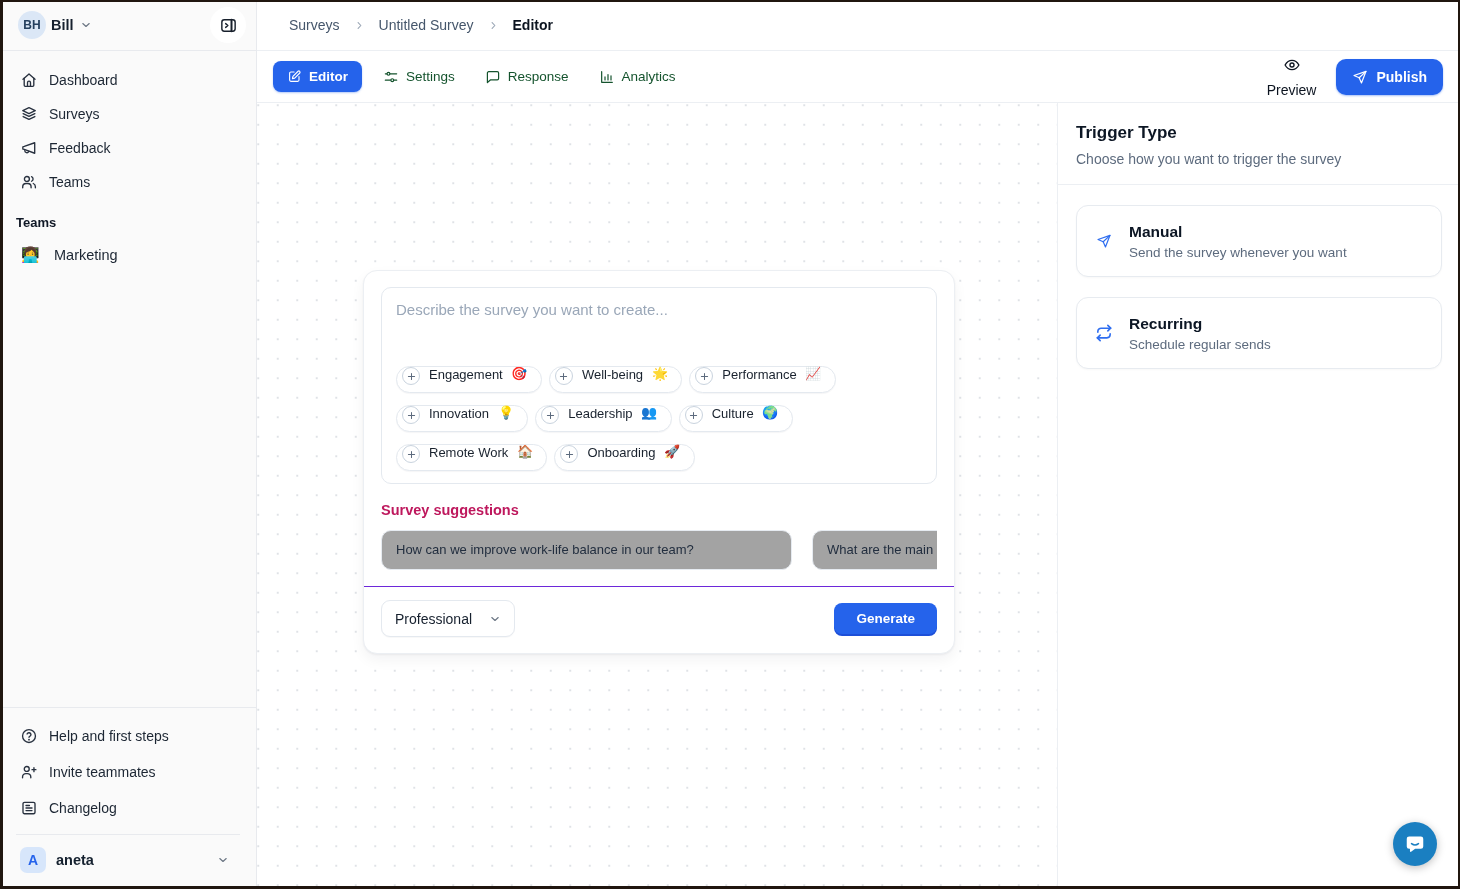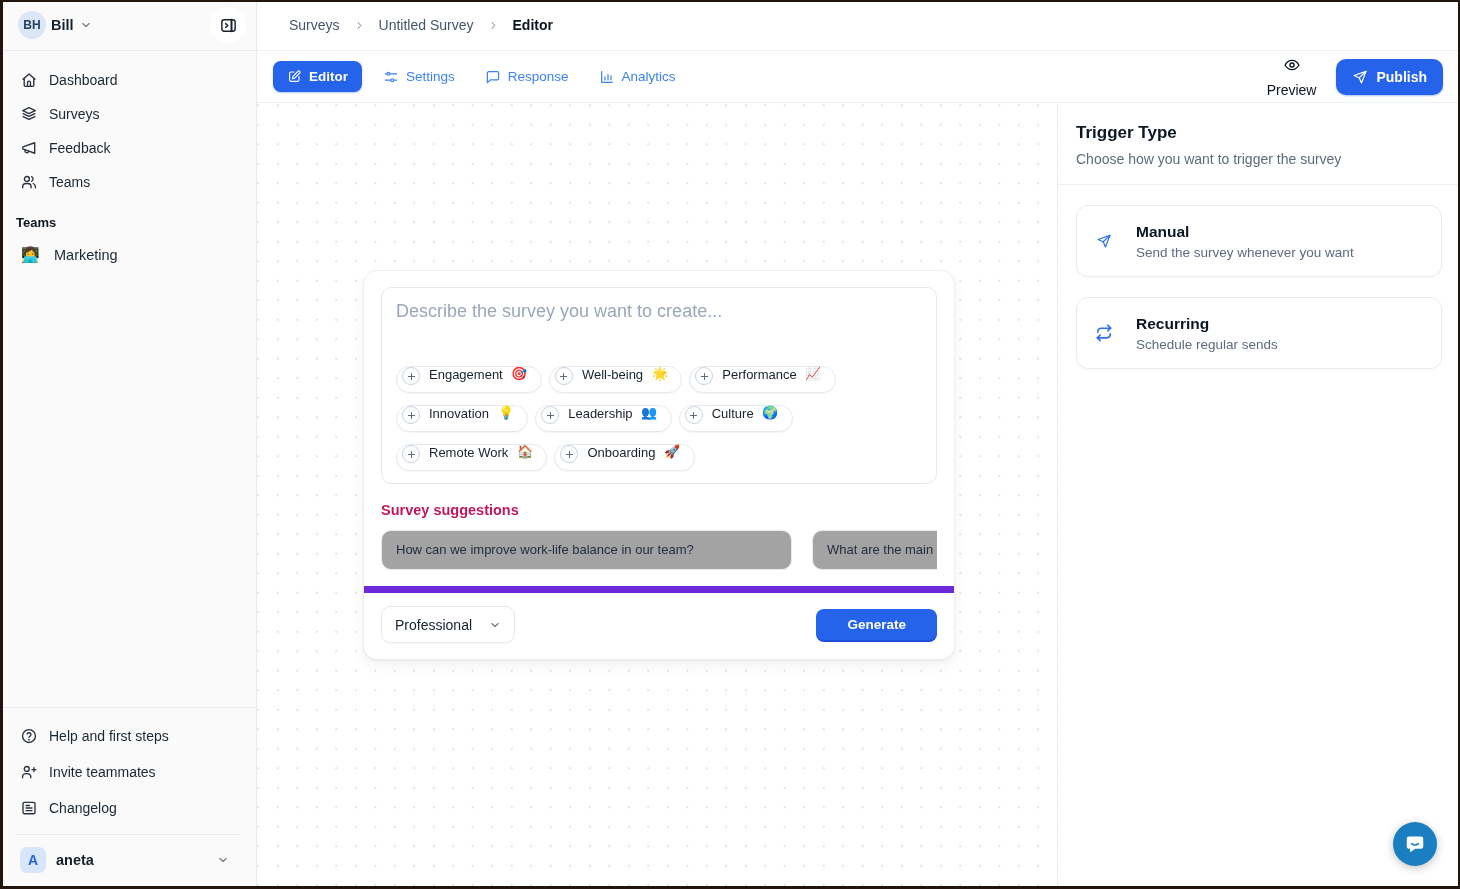--- a/index.html
+++ b/index.html
@@ -41,55 +41,55 @@
   
   .main { flex:1; display:flex; flex-direction:column; min-width:0; background:#fff; }
   .crumbbar { height:51px; flex:0 0 51px; display:flex; align-items:center; padding:0 24px 0 32px; border-bottom:1px solid #eceff3; }
   .breadcrumb { display:flex; align-items:center; gap:13px; font-size:14px; }
   .crumb { color:#45566b; cursor:pointer; }
   .crumb.current { color:#0c1420; font-weight:600; cursor:default; }
   .crumb-sep { color:#9aa6b5; }
 
   .toolbar { height:52px; flex:0 0 52px; display:flex; align-items:center; padding:0 17px 0 16px; border-bottom:1px solid #eceff3; }
   .tabs { display:flex; align-items:center; gap:12px; }
-  .tab { display:flex; align-items:center; gap:7px; color:#3b82f6; font-size:13.5px; font-weight:500; padding:7px 9px; border-radius:8px; background:transparent; border:none; cursor:pointer; font-family:inherit; }
+  .tab { display:flex; align-items:center; gap:7px; color:#14532d; font-size:13.5px; font-weight:500; padding:7px 9px; border-radius:8px; background:transparent; border:none; cursor:pointer; font-family:inherit; }
   .tab.active { background:#2563eb; color:#fff; font-weight:600; padding:8px 14px; box-shadow:0 1px 2px rgba(37,99,235,.35); }
   .toolbar-right { margin-left:auto; display:flex; align-items:center; gap:20px; }
   .preview-btn { display:flex; align-items:center; gap:8px; font-size:14px; font-weight:500; color:#0c1420; background:none; border:none; cursor:pointer; font-family:inherit;flex-direction:column; }
   .publish-btn { display:flex; align-items:center; gap:8px; height:36px; padding:0 16px; background:#2563eb; color:#fff; font-size:14px; font-weight:600; border:none; border-radius:10px; cursor:pointer; font-family:inherit; box-shadow:0 1px 2px rgba(37,99,235,.4); }
 
   .workarea { flex:1; display:flex; min-height:0; }
   .canvas { flex:1; position:relative; background-color:#fff;
     background-image:radial-gradient(#dfe2e6 1.1px, transparent 1.25px);
     background-size:19.5px 19.5px; background-position:11px 12px; }
 
   
   .card { position:absolute; left:106px; top:167px; width:592px; background:#fff; border:1px solid #eceff3; border-radius:14px; box-shadow:0 1px 2px rgba(15,23,42,.05), 0 6px 14px rgba(15,23,42,.05); }
   .card-body { padding:16px 17px 0; }
   .prompt-box { border:1px solid #e4e9ef; border-radius:10px; min-height:197px; padding:13px 14px 12px; display:flex; flex-direction:column; justify-content:space-between; }
-  .prompt-input { border:none; outline:none; resize:none; width:100%; height:62px; font-family:inherit; font-size:18px; color:#0f172a; background:transparent; }
+  .prompt-input { border:none; outline:none; resize:none; width:100%; height:62px; font-family:inherit; font-size:15px; color:#0f172a; background:transparent; }
   .prompt-input::placeholder { color:#9aa7b8; }
   .topics { display:flex; flex-wrap:wrap; gap:12px 7px; }
   .topic-chip { display:inline-flex; align-items:flex-start; gap:9px; height:27px; padding:0 13px 0 5px; border:1px solid #e4e9ef; border-radius:999px; background:#fff; font-size:13px; font-weight:500; color:#19222e; cursor:pointer; box-shadow:0 1px 1px rgba(15,23,42,.04); font-family:inherit; }
   .chip-plus { width:18px; height:18px; flex:0 0 18px; border:1px solid #c9d3de; border-radius:50%; display:flex; align-items:center; justify-content:center; color:#5d6b7e; }
   .chip-emoji { font-size:13px; line-height:1; }
   .sugg-label { font-size:14.5px; font-weight:600; color:#be185d; margin:18px 0 12px; }
   .sugg-row { display:flex; gap:20px; overflow:hidden; }
   .sugg-item { flex:0 0 411px; height:40px; border:1px solid #e6ebf1; border-radius:10px; padding:11px 14px; font-size:13px; color:#222e3f; background:#a3a3a3; cursor:pointer; white-space:nowrap; overflow:hidden; }
-  .card-footer { margin-top:16px; border-top:7px solid #6d28d9; padding:13px 17px 16px; display:flex; align-items:center; justify-content:space-between; }
+  .card-footer { margin-top:16px; border-top:1px solid #6d28d9; padding:13px 17px 16px; display:flex; align-items:center; justify-content:space-between; }
   .tone-select { display:flex; align-items:center; gap:16px; height:37px; padding:0 12px 0 13px; border:1px solid #e4e9ef; border-radius:9px; background:#fff; font-size:14px; font-weight:500; color:#16202e; cursor:pointer; font-family:inherit; box-shadow:0 1px 1px rgba(15,23,42,.03); }
-  .generate-btn { height:31px; padding:0 31px; background:#2563eb; color:#fff; border:none; border-radius:8px; font-size:13.5px; font-weight:600; cursor:pointer; font-family:inherit; box-shadow:0 2px 0 #1d4fd8; }
+  .generate-btn { height:31px; padding:0 22px; background:#2563eb; color:#fff; border:none; border-radius:8px; font-size:13.5px; font-weight:600; cursor:pointer; font-family:inherit; box-shadow:0 2px 0 #1d4fd8; }
 
   
   .trigger-panel { width:403px; flex:0 0 403px; border-left:1px solid #eceff3; background:#fff; display:flex; flex-direction:column; }
   .tp-header { padding:20px 18px 17px; border-bottom:1px solid #eceff3; }
   .tp-title { font-size:17px; font-weight:700; color:#0c1624; margin-bottom:8px; }
   .tp-sub { font-size:14px; color:#5d6b7e; }
   .tp-options { padding:20px 18px; display:flex; flex-direction:column; gap:20px; }
-  .tp-card { border:1px solid #e7ebf0; border-radius:12px; height:72px; padding:0 16px; display:flex; align-items:center; gap:22px; background:#fff; cursor:pointer; box-shadow:0 1px 2px rgba(15,23,42,.03); }
+  .tp-card { border:1px solid #e7ebf0; border-radius:12px; height:72px; padding:0 16px; display:flex; align-items:center; gap:15px; background:#fff; cursor:pointer; box-shadow:0 1px 2px rgba(15,23,42,.03); }
   .tp-icon { color:#2f6ef0; flex:0 0 21px; }
   .tp-card-title { font-size:15.5px; font-weight:700; color:#0c1624; margin-bottom:4px; }
   .tp-card-desc { font-size:13.5px; color:#5d6b7e; }
 
   
   .chat-launcher { position:fixed; right:23px; bottom:23px; width:44px; height:44px; border-radius:50%; background:#1a7fc1; border:none; display:flex; align-items:center; justify-content:center; cursor:pointer; box-shadow:0 2px 8px rgba(0,0,0,.25); z-index:50; }
 </style>
 </head>
 <body>
 

